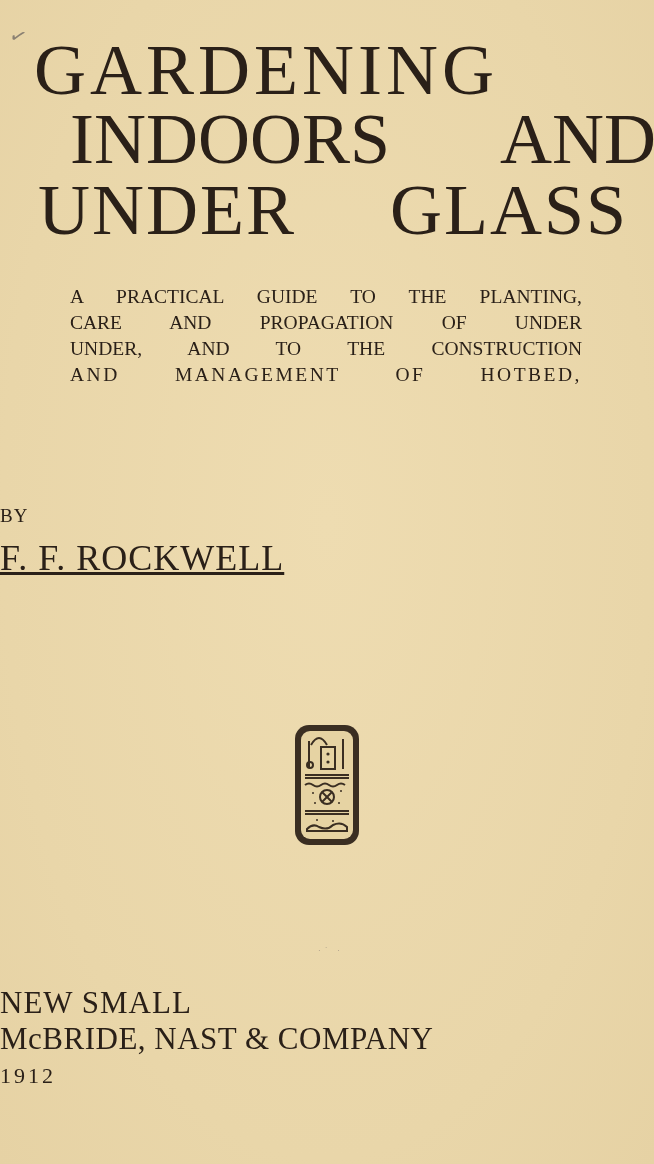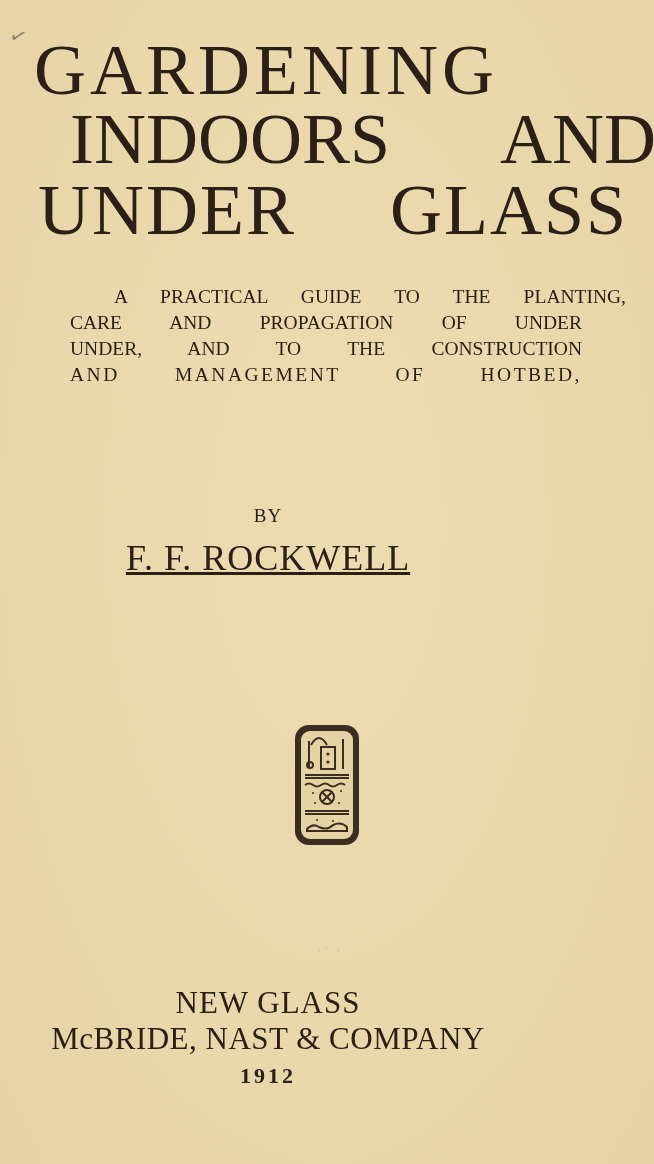--- a/index.html
+++ b/index.html
@@ -19,46 +19,46 @@
   }
   #t1 { top: 34px; letter-spacing: 4px; left: 34px; width: 590px; }
   #t2 { top: 103px; left: 34px; width: 586px; margin-left: 36px; }
   #t3 { top: 174px; left: 38px; width: 590px; letter-spacing: 2px; font-family: Liberation Serif, serif; }
 
   .sub-line {
     left: 70px; width: 512px; font-size: 19.5px; line-height: 26px; height: 26px;
     text-align: justify; text-align-last: justify; white-space: nowrap;
   }
 
-  .center { left: 0; width: 536px; text-align: center; white-space: nowrap; }
+  .center { left: 0; width: 536px; white-space: nowrap; }
   #by { top: 505px; font-size: 19px; letter-spacing: 1px; }
   #author { top: 537px; font-size: 36px; letter-spacing: 1px; text-decoration: underline; }
   #author-note { top: 586px; font-size: 19.5px; }
   #author-note i { font-style: italic; }
 
   #city { top: 985px; font-size: 31px; letter-spacing: 1px; }
   #publisher { top: 1021px; font-size: 31px; letter-spacing: 0.5px; }
-  #year { top: 1063px; font-size: 22px; letter-spacing: 3px; font-weight: bold; }
+  #year { top: 1063px; font-size: 22px; letter-spacing: 3px; font-weight: normal; }
 
   #emblem { left: 293px; top: 723px; width: 68px; height: 124px; }
 
   .mark { color: #8a8072; font-size: 20px; }
 </style>
 </head>
 <body>
 
 <div class="page">
 
   <span class="abs mark" style="left:10px; top:24px; transform:rotate(20deg);">✓</span>
 
   <div id="t1" class="abs title-line">GARDENING</div>
   <div id="t2" class="abs title-line">INDOORS AND</div>
   <div id="t3" class="abs title-line">UNDER GLASS</div>
 
-  <div class="abs sub-line" style="top:284px;margin-left:44px;">A PRACTICAL GUIDE TO THE PLANTING,</div>
+  <div class="abs sub-line" style="top:284px;">A PRACTICAL GUIDE TO THE PLANTING,</div>
   <div class="abs sub-line" style="top:310px;">CARE AND PROPAGATION OF UNDER</div>
   <div class="abs sub-line" style="top:336px;">UNDER, AND TO THE CONSTRUCTION</div>
   <div class="abs sub-line" style="top:362px; letter-spacing:2.5px;">AND MANAGEMENT OF HOTBED,</div>
 
   <div id="by" class="abs center">BY</div>
   <div id="author" class="abs center">F. F. ROCKWELL</div>
 
   <svg id="emblem" class="abs" viewBox="0 0 68 124">
     <rect x="2" y="2" width="64" height="120" rx="14" ry="14" fill="#3a2e22"></rect>
     <rect x="8" y="8" width="52" height="108" rx="9" ry="9" fill="#e6d3a3"></rect>
@@ -85,16 +85,16 @@
         <circle cx="48" cy="68" r="1"></circle>
       <circle cx="22" cy="80" r="1"></circle>
         <circle cx="46" cy="80" r="1"></circle>
       <circle cx="24" cy="97" r="1"></circle>
         <circle cx="40" cy="98" r="1"></circle>
     </g>
   </svg>
 
   <span class="abs" style="left:318px; top:946px; color:#9a8f80; font-size:8px; letter-spacing:4px;">·˙ ·</span>
 
-  <div id="city" class="abs center">NEW GLASS</div>
+  <div id="city" class="abs center">NEW SMALL</div>
   <div id="publisher" class="abs center">McBRIDE, NAST &amp; COMPANY</div>
   <div id="year" class="abs center">1912</div>
 </div>
 
 </body></html>

